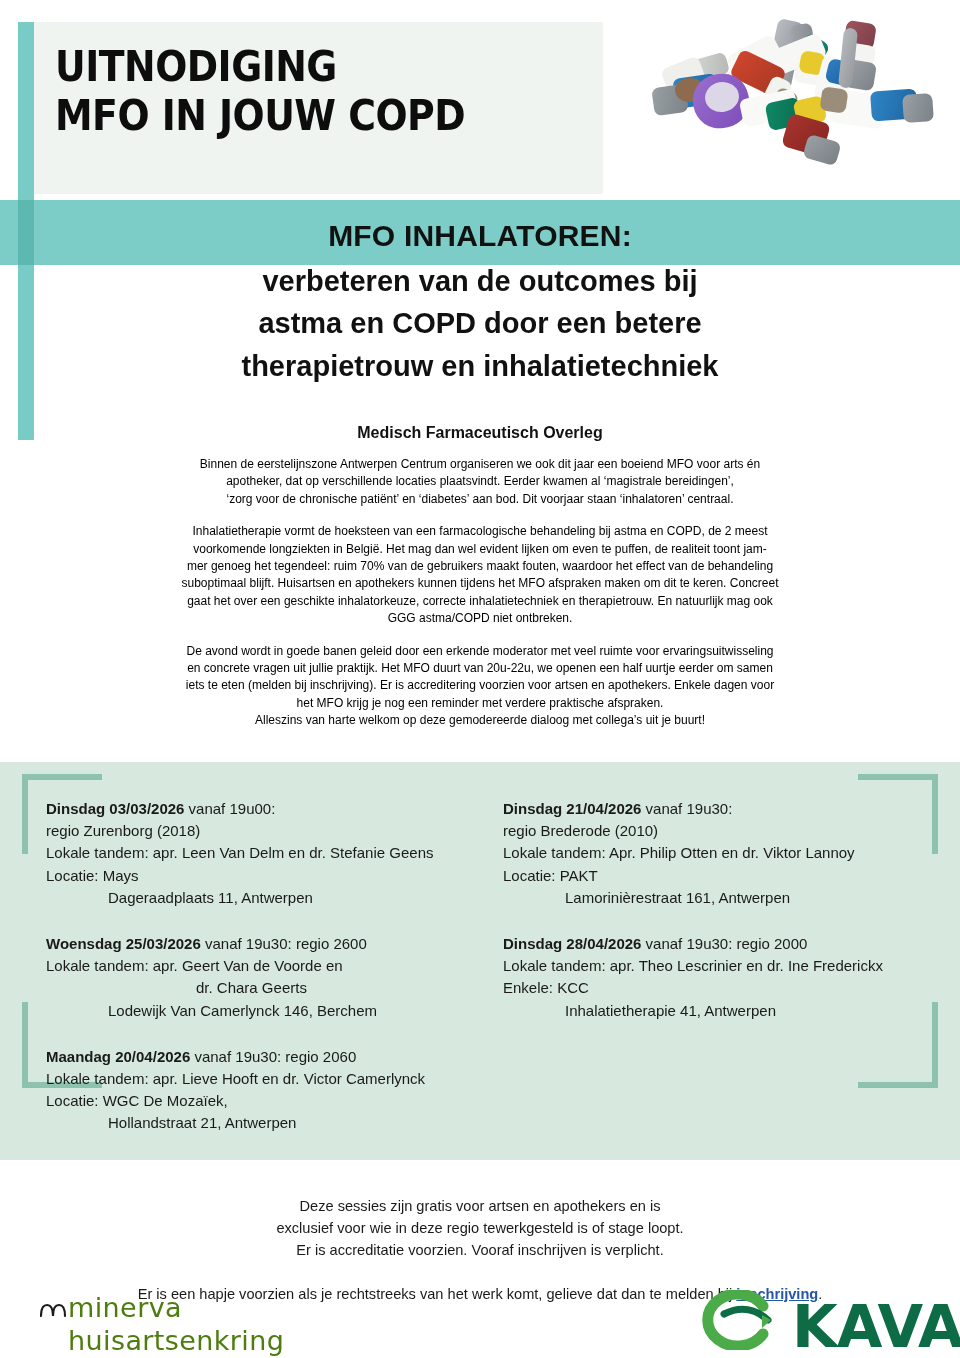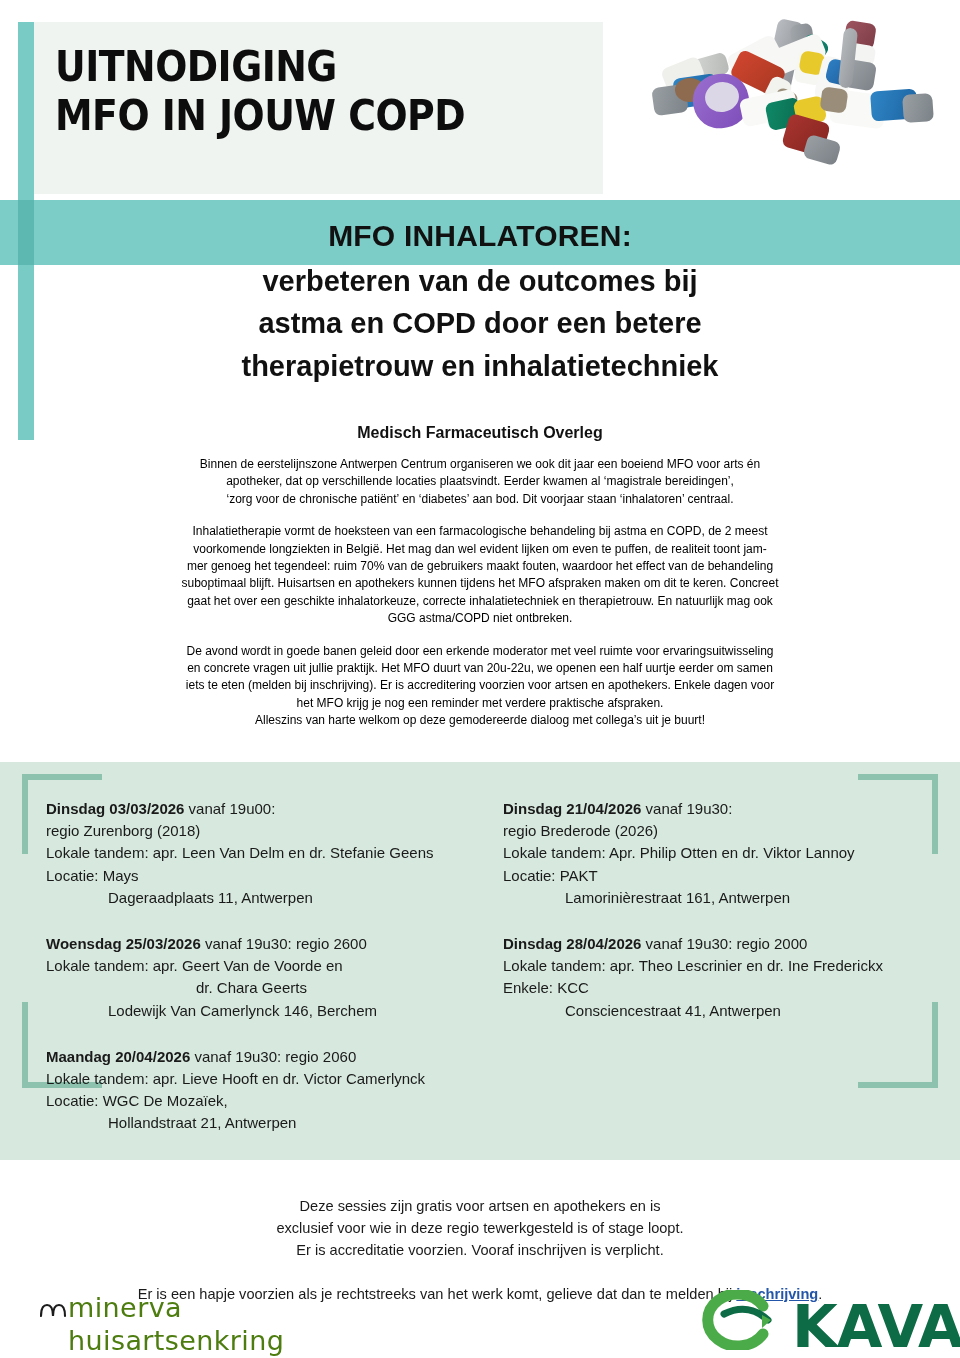--- a/index.html
+++ b/index.html
@@ -238,31 +238,31 @@
       <p>Locatie: WGC De Mozaïek,</p>
       <p style="padding-left:62px;">Hollandstraat 21, Antwerpen</p>
     </div>
 
   </div>
 
   <div class="col-right">
 
     <div class="session">
       <p><b class="s-date">Dinsdag 21/04/2026</b><span> vanaf 19u30:</span></p>
-      <p>regio Brederode (2026)</p>
+      <p>regio Brederode (2010)</p>
       <p>Lokale tandem: Apr. Philip Otten en dr. Viktor Lannoy</p>
       <p>Locatie: PAKT</p>
       <p style="padding-left:62px;">Lamorinièrestraat 161, Antwerpen</p>
     </div>
 
     <div class="session" style="margin-top:12px;">
       <p><b class="s-date">Dinsdag 28/04/2026</b><span> vanaf 19u30: regio 2000</span></p>
       <p>Lokale tandem: apr. Theo Lescrinier en dr. Ine Frederickx</p>
       <p>Enkele: KCC</p>
-      <p style="padding-left:62px;">Consciencestraat 41, Antwerpen</p>
+      <p style="padding-left:62px;">Inhalatietherapie 41, Antwerpen</p>
     </div>
 
   </div>
 </div>
 
 <div class="footer-note">
   <div>Deze sessies zijn gratis voor artsen en apothekers en is
 exclusief voor wie in deze regio tewerkgesteld is of stage loopt.
 Er is accreditatie voorzien. Vooraf inschrijven is verplicht.</div>
   <div class="footer-last"><span>Er is een hapje voorzien als je rechtstreeks van het werk komt, gelieve dat dan te melden bij </span><a class="link" href="#">inschrijving</a><span>.</span></div>

